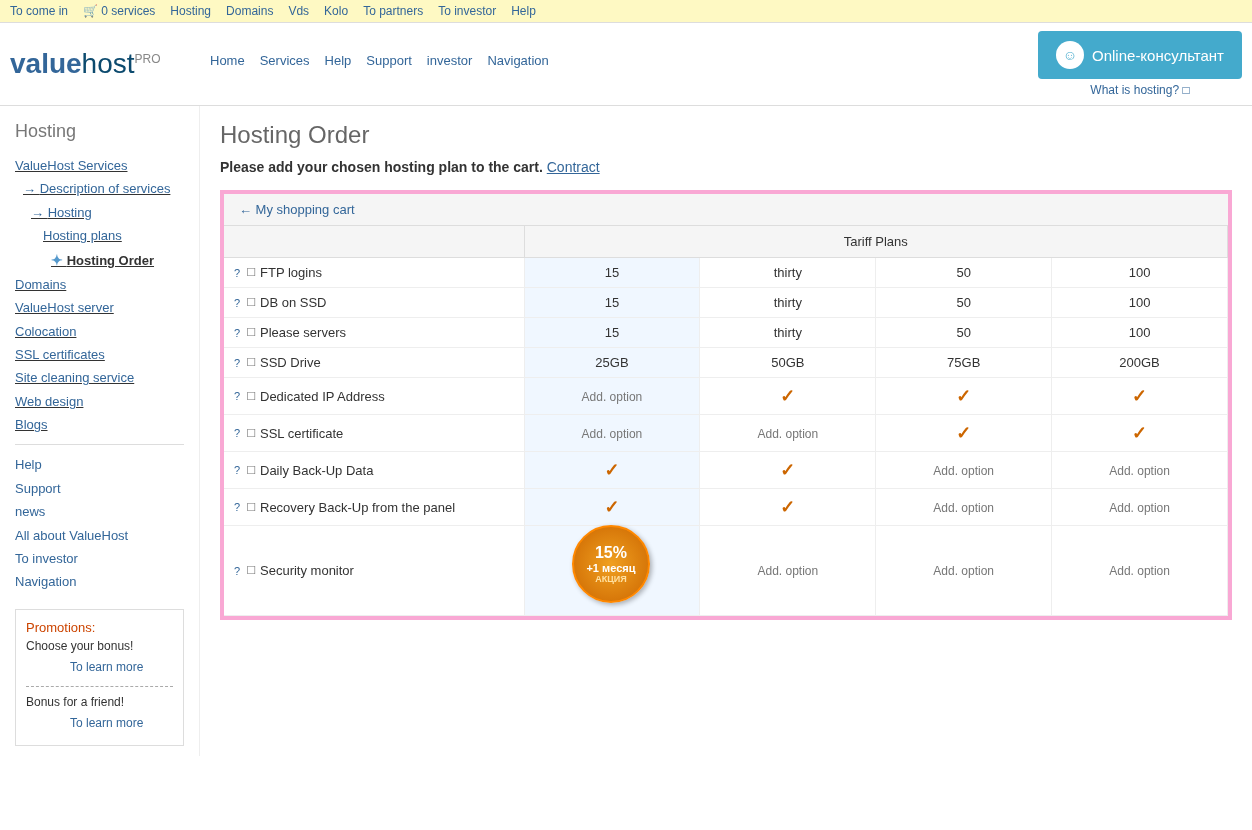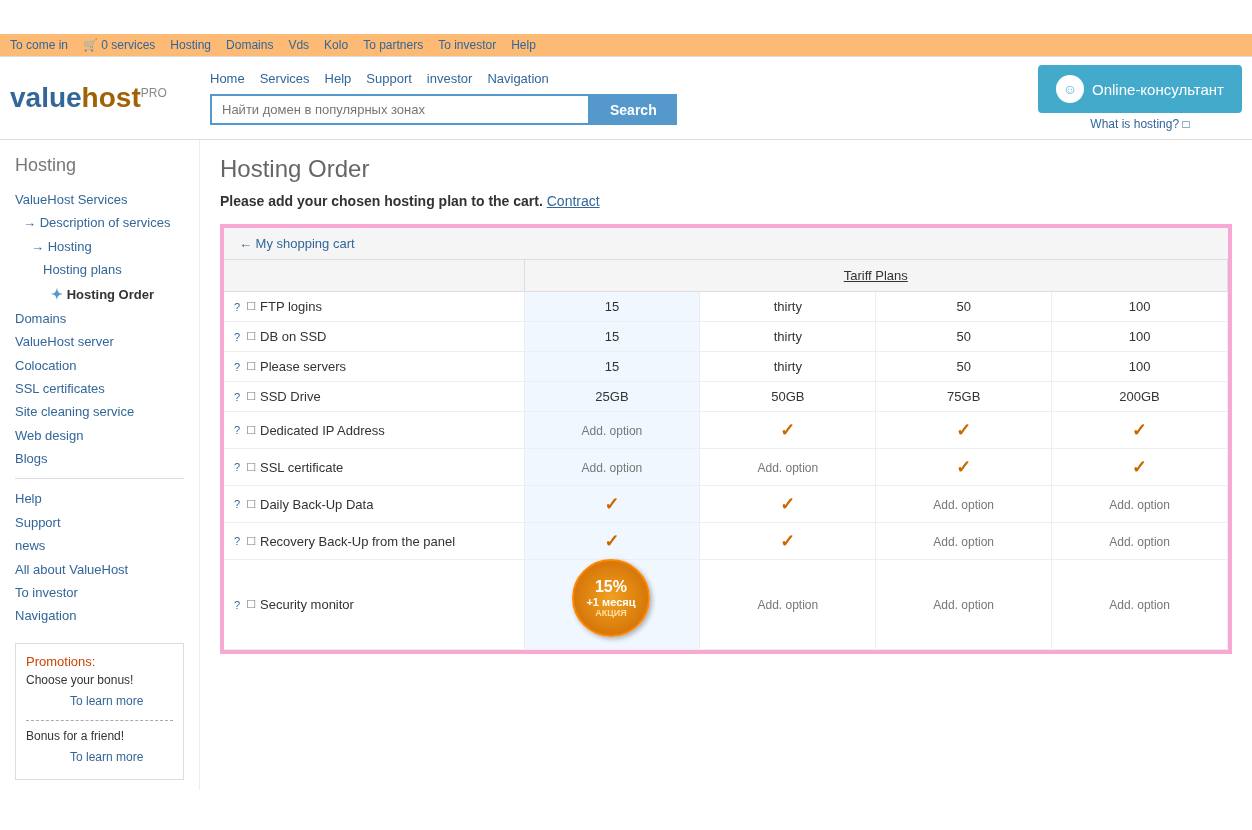--- a/index.html
+++ b/index.html
@@ -1,26 +1,26 @@
 <!DOCTYPE html>
 <html><head>
   <meta charset="utf-8">
   <style>
     * { margin: 0; padding: 0; box-sizing: border-box; }
     body { font-family: Arial, sans-serif; font-size: 13px; color: #333; background: #fff; }
 
     
-    #topbar { background: #fdba74; border-bottom: 1px solid #ddd; padding: 4px 10px; display: flex; gap: 15px; font-size: 12px; margin-top: 34px; }
+    #topbar { background: #fef9c3; border-bottom: 1px solid #ddd; padding: 4px 10px; display: flex; gap: 15px; font-size: 12px; }
     #topbar a { color: #336699; text-decoration: none; }
 
     
     #header { display: flex; align-items: center; padding: 8px 10px; border-bottom: 1px solid #ddd; gap: 20px; }
     #logo { font-size: 28px; font-weight: bold; color: #336699; min-width: 180px; }
     #logo span.value { color: #336699; font-weight: bold; }
-    #logo span.host { color: #a16207; font-weight: bold; text-align: right; }
+    #logo span.host { color: #0c4a6e; font-weight: normal; text-align: right; }
     #logo span.pro { font-size: 12px; color: #888; font-weight: normal; vertical-align: super; }
 
     #nav-search { display: flex; flex-direction: column; flex: 1; }
     #main-nav { display: flex; gap: 15px; margin-bottom: 8px; }
     #main-nav a { color: #336699; text-decoration: none; font-size: 13px; }
 
     #search-bar { display: flex; gap: 0; }
     #search-input { width: 380px; padding: 6px 10px; border: 2px solid #5599cc; font-size: 13px; color: #999; outline: none; }
     #search-btn { background: #5599cc; color: #fff; border: none; padding: 6px 20px; font-size: 14px; font-weight: bold; cursor: pointer; }
 
@@ -29,21 +29,21 @@
     #consultant-btn .face-icon { width: 28px; height: 28px; background: #fff; border-radius: 50%; display: inline-flex; align-items: center; justify-content: center; color: #44aacc; font-size: 14px; }
     #what-hosting { font-size: 12px; color: #336699; text-decoration: none; margin-top: 4px; }
 
     
     #main { display: flex; }
 
     
     #sidebar { width: 200px; min-width: 200px; padding: 10px 15px; border-right: 1px solid #eee; }
     #sidebar-title { font-size: 18px; color: #777; margin-bottom: 12px; margin-top: 5px; }
     #sidebar a { color: #336699; text-decoration: none; font-size: 13px; display: block; line-height: 1.8; }
-    .sidebar-section { margin-bottom: 2px; }
+    .sidebar-section { margin-bottom: 2px; text-decoration: underline; }
 
     .sidebar-divider { border: none; border-top: 1px solid #ddd; margin: 8px 0; }
 
     
     #promotions { border: 1px solid #ddd; background: #fff; padding: 10px; margin-top: 15px; font-size: 12px; }
     #promotions .promo-title { font-weight: normal; color: #cc4400; font-size: 13px; margin-bottom: 4px; }
     #promotions .promo-text { color: #333; margin-bottom: 4px; }
     #promotions a { color: #336699; text-decoration: none; font-size: 12px; margin-left: 44px; }
     #promotions .promo-divider { border: none; border-top: 1px dashed #aaa; margin: 8px 0; }
 
@@ -54,21 +54,21 @@
     #add-to-cart-msg strong { font-weight: bold; }
     #add-to-cart-msg a { color: #336699; }
 
     
     #table-container { border: 4px solid #f9a8d4; }
     #shopping-cart-bar { background: #f5f5f5; border-bottom: 1px solid #ddd; padding: 8px 15px; }
     #shopping-cart-bar a { color: #336699; text-decoration: none; font-size: 13px; }
 
     table { width: 100%; border-collapse: collapse; }
     table thead tr { background: #f5f5f5; }
-    table thead th { padding: 8px 10px; text-align: center; font-weight: normal; font-size: 13px; color: #333; border-bottom: 1px solid #ddd; border-right: 1px solid #ddd; text-decoration: underline; }
+    table thead th { padding: 8px 10px; text-align: center; font-weight: normal; font-size: 13px; color: #333; border-bottom: 1px solid #ddd; border-right: 1px solid #ddd; }
     table thead th:first-child { text-align: left; }
     table tbody tr { border-bottom: 1px solid #eee; }
     table tbody td { padding: 7px 10px; text-align: center; font-size: 13px; border-right: 1px solid #eee; }
     table tbody td:first-child { text-align: left; }
     .feature-label { display: flex; align-items: center; gap: 4px; }
     .help-q { color: #336699; font-size: 11px; cursor: pointer; margin-right: 2px; }
     .checkbox-icon { color: #777; font-size: 11px; }
     .col-highlight { background: #f0f7ff; position: relative; }
     .checkmark { color: #cc6600; font-size: 18px; font-weight: bold; }
     .add-option { color: #777; font-size: 12px; }
@@ -105,24 +105,20 @@
     <span class="value">value</span><span class="host">host</span><span class="pro">PRO</span>
   </div>
   <div id="nav-search">
     <div id="main-nav">
       <a href="#">Home</a>
       <a href="#">Services</a>
       <a href="#">Help</a>
       <a href="#">Support</a>
       <a href="#">investor</a>
       <a href="#">Navigation</a>
-    </div>
-    <div id="search-bar">
-      <input id="search-input" type="text" placeholder="Найти домен в популярных зонах" style="">
-      <button id="search-btn">Search</button>
     </div>
   </div>
   <div id="online-consultant">
     <button id="consultant-btn">
       <span class="face-icon">☺</span>
       <span>Online-консультант</span>
     </button>
     <a href="#" id="what-hosting">What is hosting? □</a>
   </div>
 </div>

